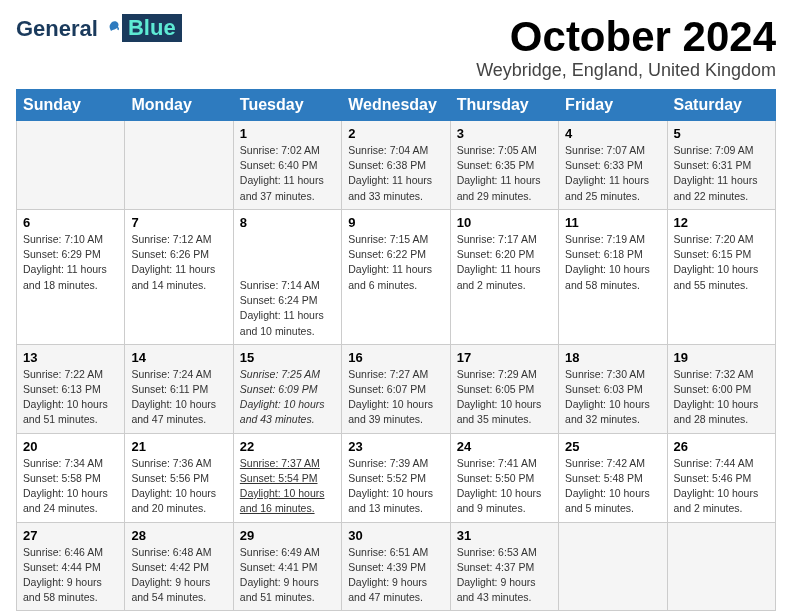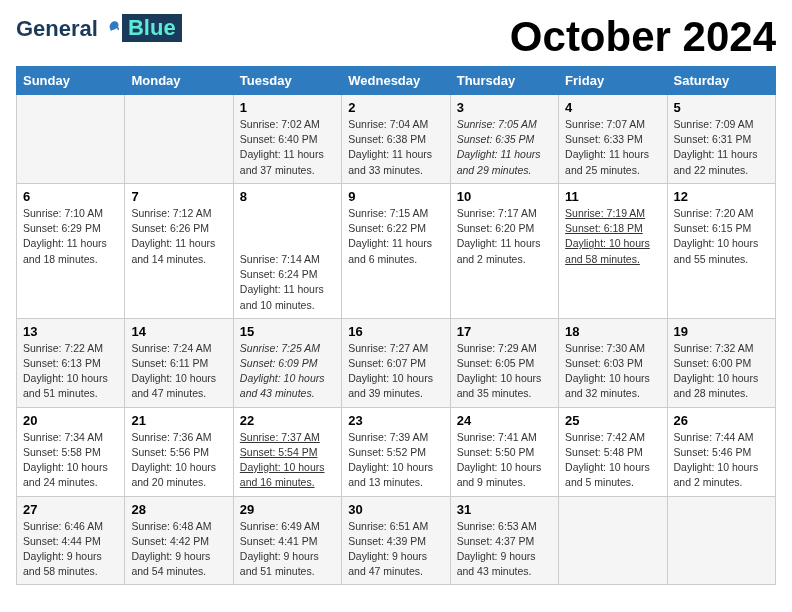--- a/index.html
+++ b/index.html
@@ -43,21 +43,21 @@
     table {
       width: 100%;
       border-collapse: collapse;
       font-size: 11px;
     }
     thead tr th {
       background: #2e7bbf;
       color: white;
       text-align: left;
       padding: 6px 6px;
-      font-size: 13px;
+      font-size: 16px;
       font-weight: bold;
       border: 1px solid #2e7bbf;
     }
     tbody tr td {
       vertical-align: top;
       padding: 5px 6px;
       border: 1px solid #ccc;
       min-height: 80px;
       width: calc(100% / 7);
     }
@@ -88,20 +88,21 @@
       <span style="font-size:22px;font-weight:bold;color:#1a3a5c;">General</span>
       <svg width="22" height="22" viewBox="0 0 22 22">
         <path d="M12 4 C16 2, 20 5, 18 9 C16 12, 13 11, 11 13 C10 10, 8 8, 12 4Z" fill="#2e7bbf"></path>
         <path d="M14 9 C17 8, 19 10, 18 12" fill="none" stroke="#2e7bbf" stroke-width="1.5"></path>
       </svg>
     </div>
     <div style="background:#1a3a5c;color:#5eead4;font-size:22px;font-weight:bold;padding:1px 6px;margin-top:-2px;">Blue</div>
   </div>
   <div class="title-block">
     <div class="month-title">October 2024</div>
+    <div class="location">Weybridge, England, United Kingdom</div>
   </div>
 </div>
 
 <table>
   <thead>
     <tr>
     <th>Sunday</th>
         <th>Monday</th>
         <th>Tuesday</th>
         <th>Wednesday</th>
@@ -123,21 +124,21 @@
         </td>
         <td>
           <span class="day-num">2</span>
           <div class="day-info" style="white-space: pre-line;">Sunrise: 7:04 AM
 Sunset: 6:38 PM
 Daylight: 11 hours
 and 33 minutes.</div>
         </td>
         <td>
           <span class="day-num">3</span>
-          <div class="day-info" style="white-space: pre-line; font-style: italic;">Sunrise: 7:05 AM
+          <div class="day-info" style="white-space: pre-line;">Sunrise: 7:05 AM
 Sunset: 6:35 PM
 Daylight: 11 hours
 and 29 minutes.</div>
         </td>
         <td>
           <span class="day-num">4</span>
           <div class="day-info" style="white-space: pre-line;">Sunrise: 7:07 AM
 Sunset: 6:33 PM
 Daylight: 11 hours
 and 25 minutes.</div>
@@ -181,21 +182,21 @@
         </td>
         <td>
           <span class="day-num">10</span>
           <div class="day-info" style="white-space: pre-line;">Sunrise: 7:17 AM
 Sunset: 6:20 PM
 Daylight: 11 hours
 and 2 minutes.</div>
         </td>
         <td>
           <span class="day-num">11</span>
-          <div class="day-info" style="white-space: pre-line; text-decoration: underline;">Sunrise: 7:19 AM
+          <div class="day-info" style="white-space: pre-line;">Sunrise: 7:19 AM
 Sunset: 6:18 PM
 Daylight: 10 hours
 and 58 minutes.</div>
         </td>
         <td>
           <span class="day-num">12</span>
           <div class="day-info" style="white-space: pre-line;">Sunrise: 7:20 AM
 Sunset: 6:15 PM
 Daylight: 10 hours
 and 55 minutes.</div>

